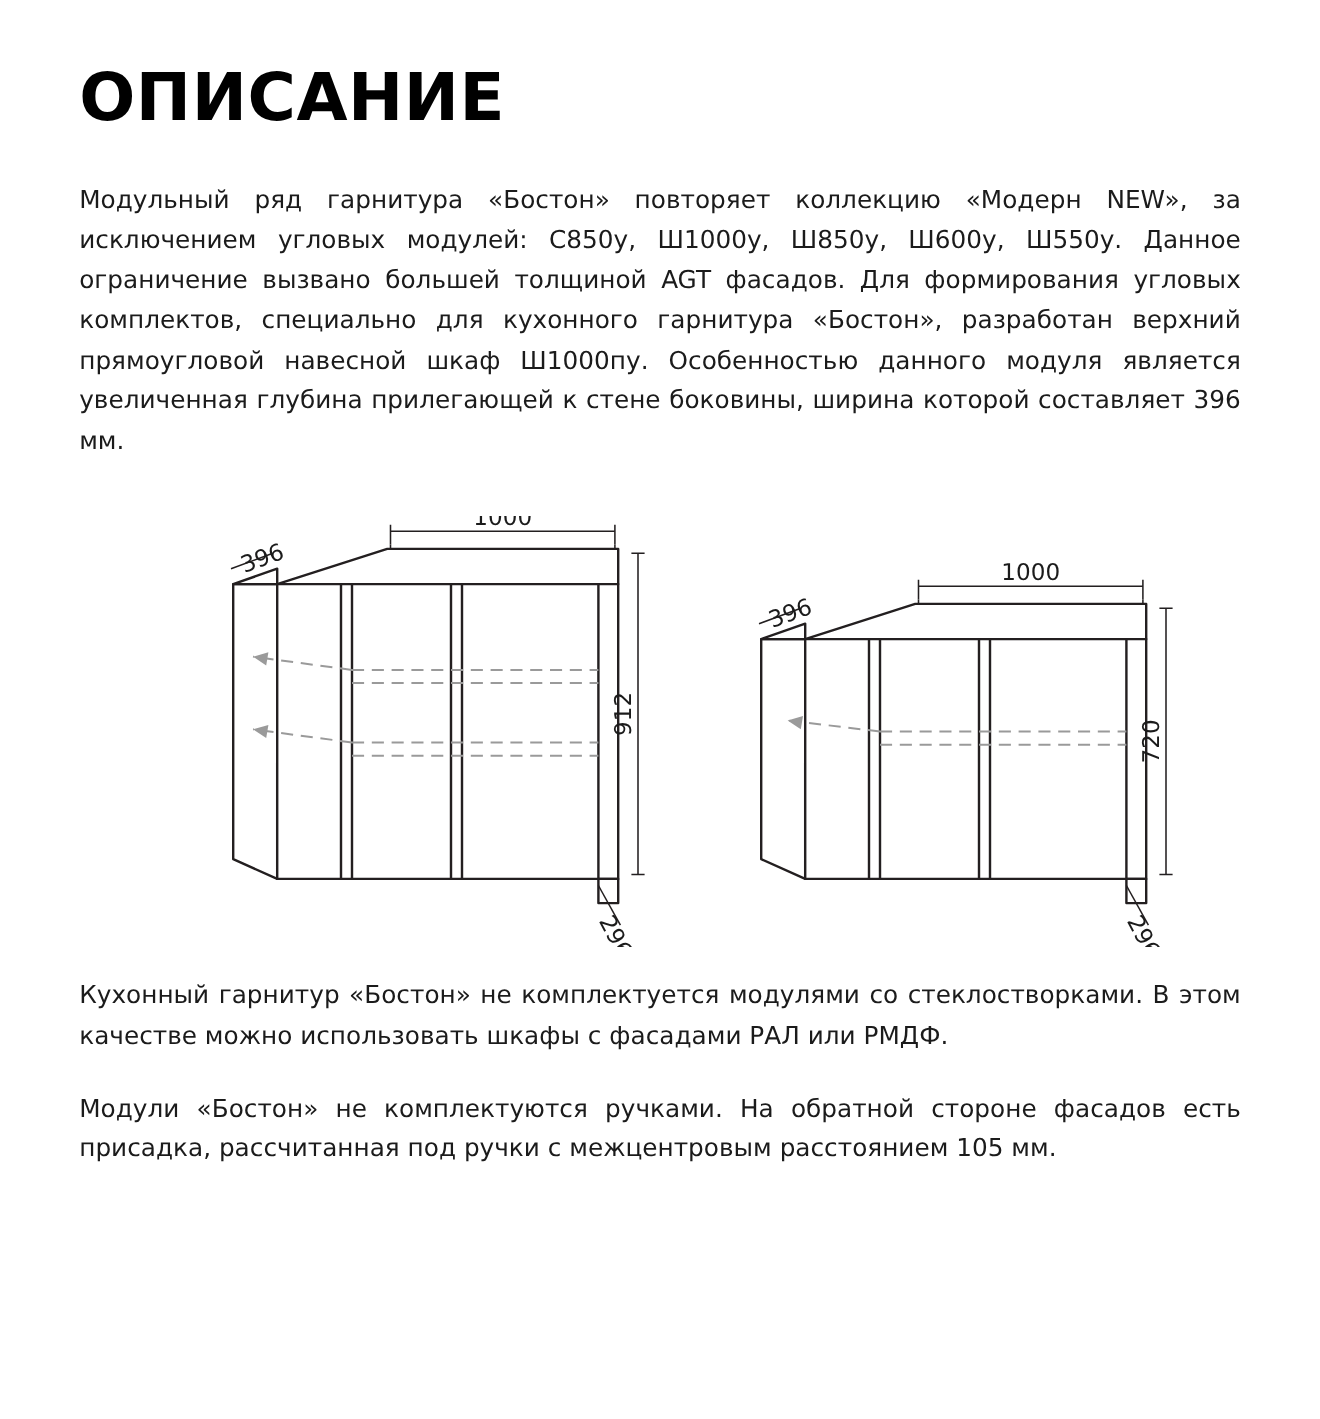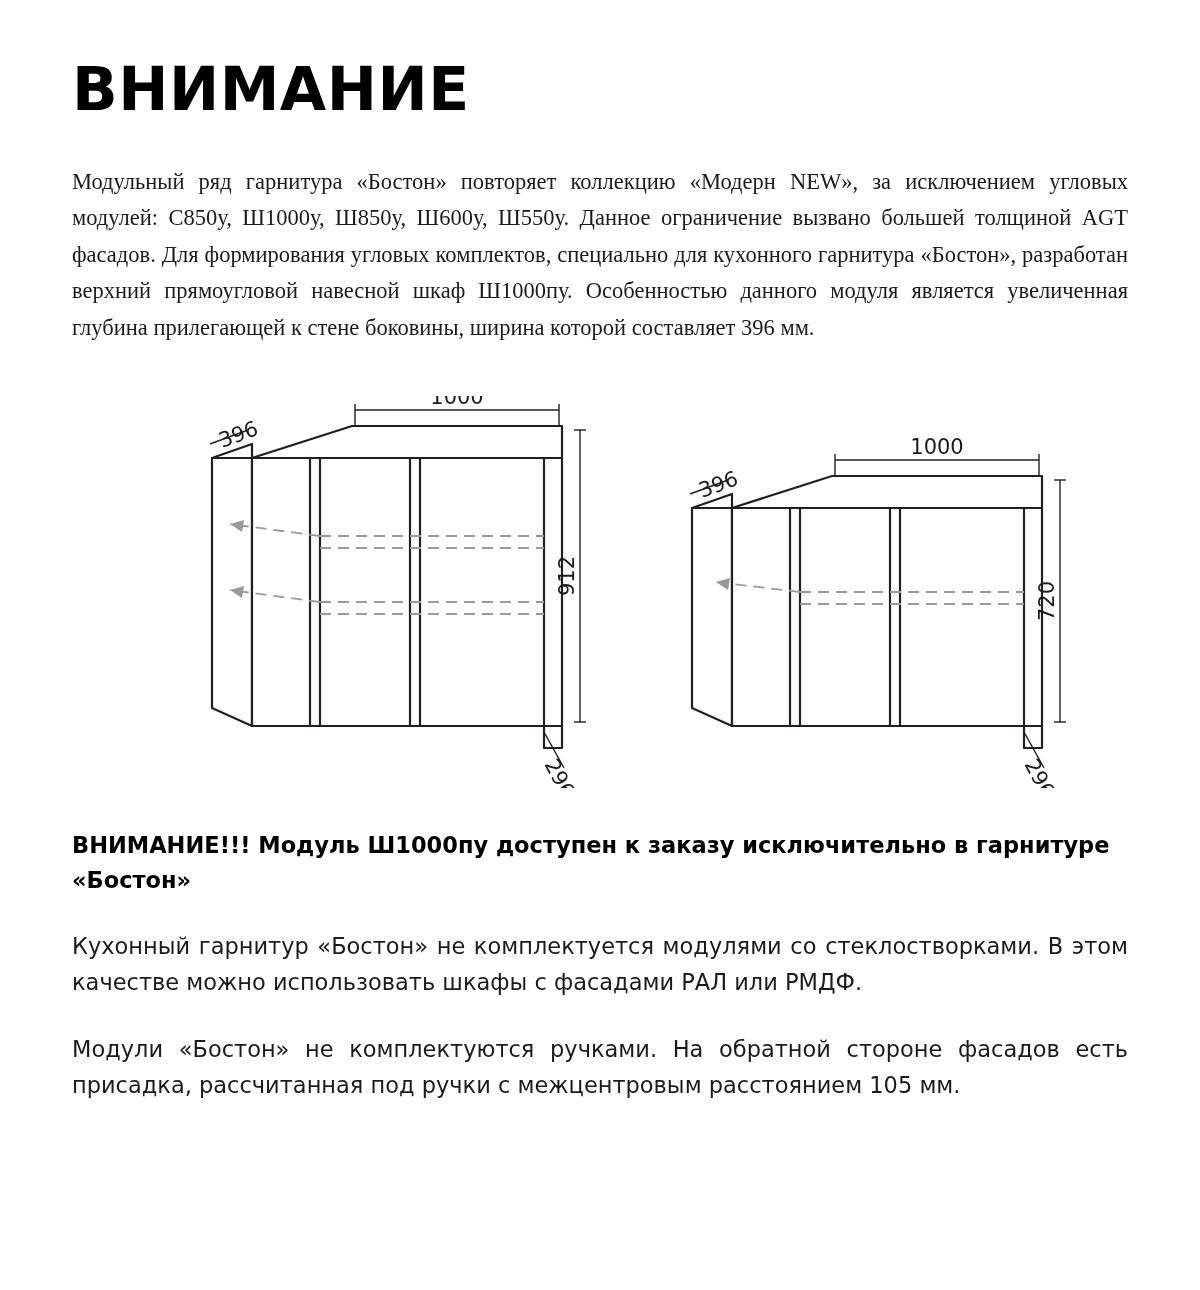--- a/index.html
+++ b/index.html
@@ -32,21 +32,20 @@
   .para {
     font-size: 22.5px;
     line-height: 1.62;
     text-align: justify;
     margin: 30px 0 0 0;
     color: #1b1b1b;
     hyphens: manual;
   }
   .para.first {
     margin-top: 42px;
-    font-family: Liberation Serif, serif;
   }
   .notice {
     font-size: 22.5px;
     font-weight: 700;
     line-height: 1.55;
     margin: 0;
     text-align: left;
     color: #000000;
   }
   .figures {
@@ -67,21 +66,21 @@
     font-family: "DejaVu Sans", sans-serif;
     font-size: 21px;
     fill: #1b1b1b;
   }
 </style>
 </head>
 <body>
 
 <div class="page">
 
-  <h1 class="title">ВНИМАНИЕ</h1>
+  <h1 class="title">ОПИСАНИЕ</h1>
 
   <p class="para first">Модульный ряд гарнитура «Бостон» повторяет коллекцию «Модерн NEW», за исключением угловых модулей: С850у, Ш1000у, Ш850у, Ш600у, Ш550у. Данное ограничение вызвано большей толщиной AGT фасадов. Для формирования угловых комплектов, специально для кухонного гарнитура «Бостон», разработан верхний прямоугловой навесной шкаф Ш1000пу. Особенностью данного модуля является увеличенная глубина прилегающей к стене боковины, ширина которой составляет 396 мм.</p>
 
   <div class="figures">
 
     <div class="fig left">
       <svg width="400" height="392" viewBox="0 0 400 392" xmlns="http://www.w3.org/2000/svg">
         <g fill="none" stroke="#231f20" stroke-width="2.2" stroke-linejoin="round">
 
           <polygon points="60,62 160,30 370,30 370,62" fill="#ffffff"></polygon>
@@ -191,21 +190,18 @@
 
         <g stroke="#231f20" stroke-width="1.4" fill="none">
           <line x1="352" y1="336" x2="372" y2="372"></line>
         </g>
         <text x="352" y="368" transform="rotate(62 352 368)">296</text>
       </svg>
     </div>
 
   </div>
 
-  <div class="block-attention">
-    <p class="notice">ВНИМАНИЕ!!! Модуль Ш1000пу доступен к заказу исключительно в гарнитуре «Бостон»</p>
-  </div>
 
   <p class="para">Кухонный гарнитур «Бостон» не комплектуется модулями со стеклостворками. В этом качестве можно использовать шкафы с фасадами РАЛ или РМДФ.</p>
 
   <p class="para">Модули «Бостон» не комплектуются ручками. На обратной стороне фасадов есть присадка, рассчитанная под ручки с межцентровым расстоянием 105 мм.</p>
 
 </div>
 
 </body></html>

